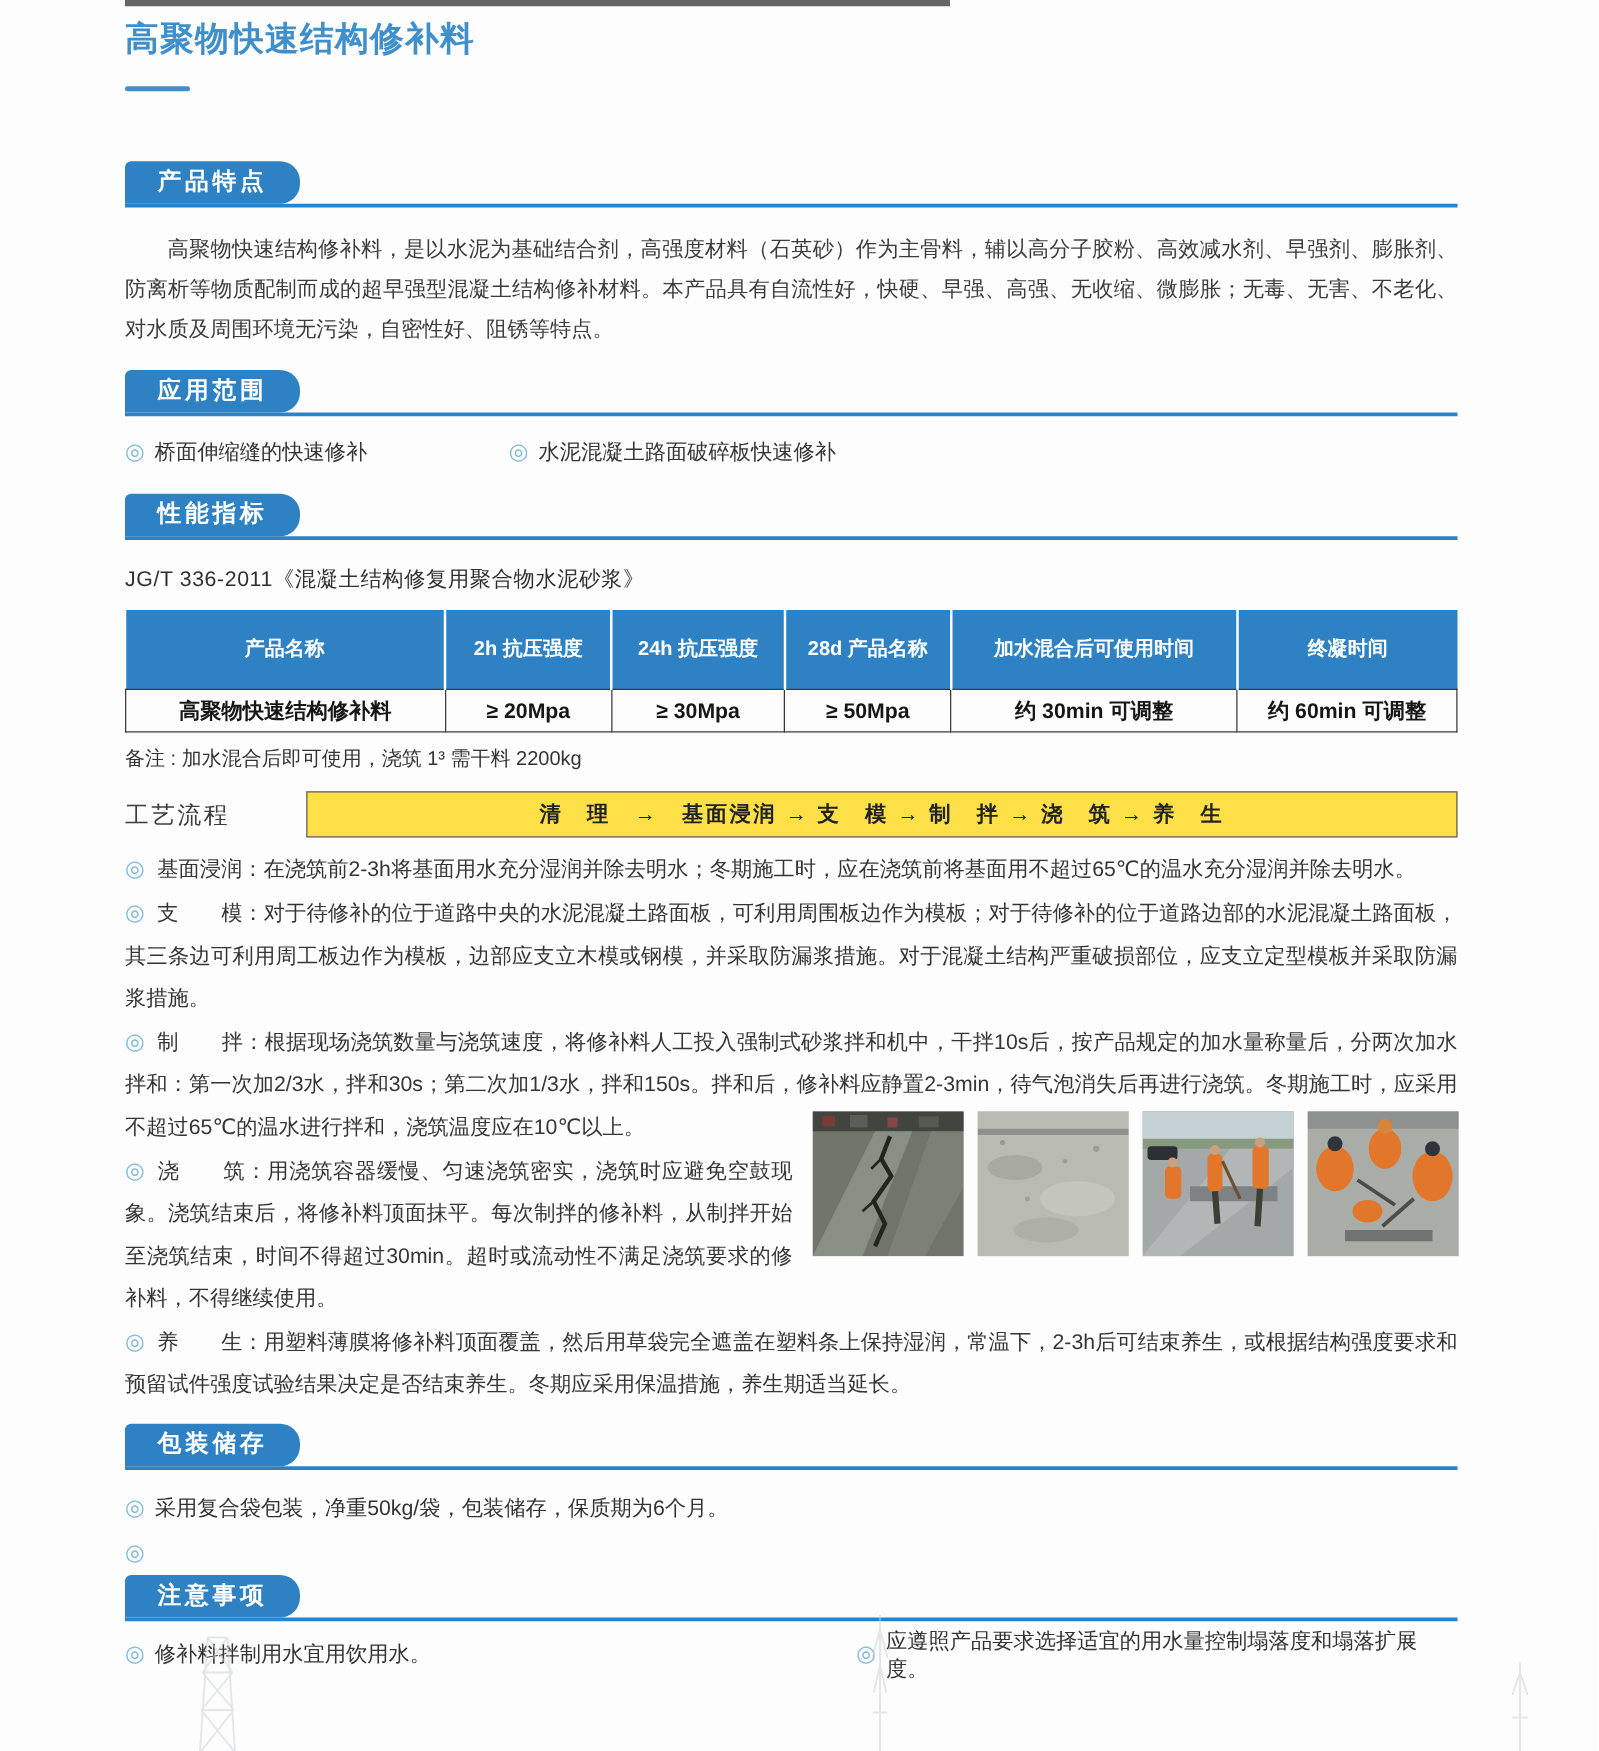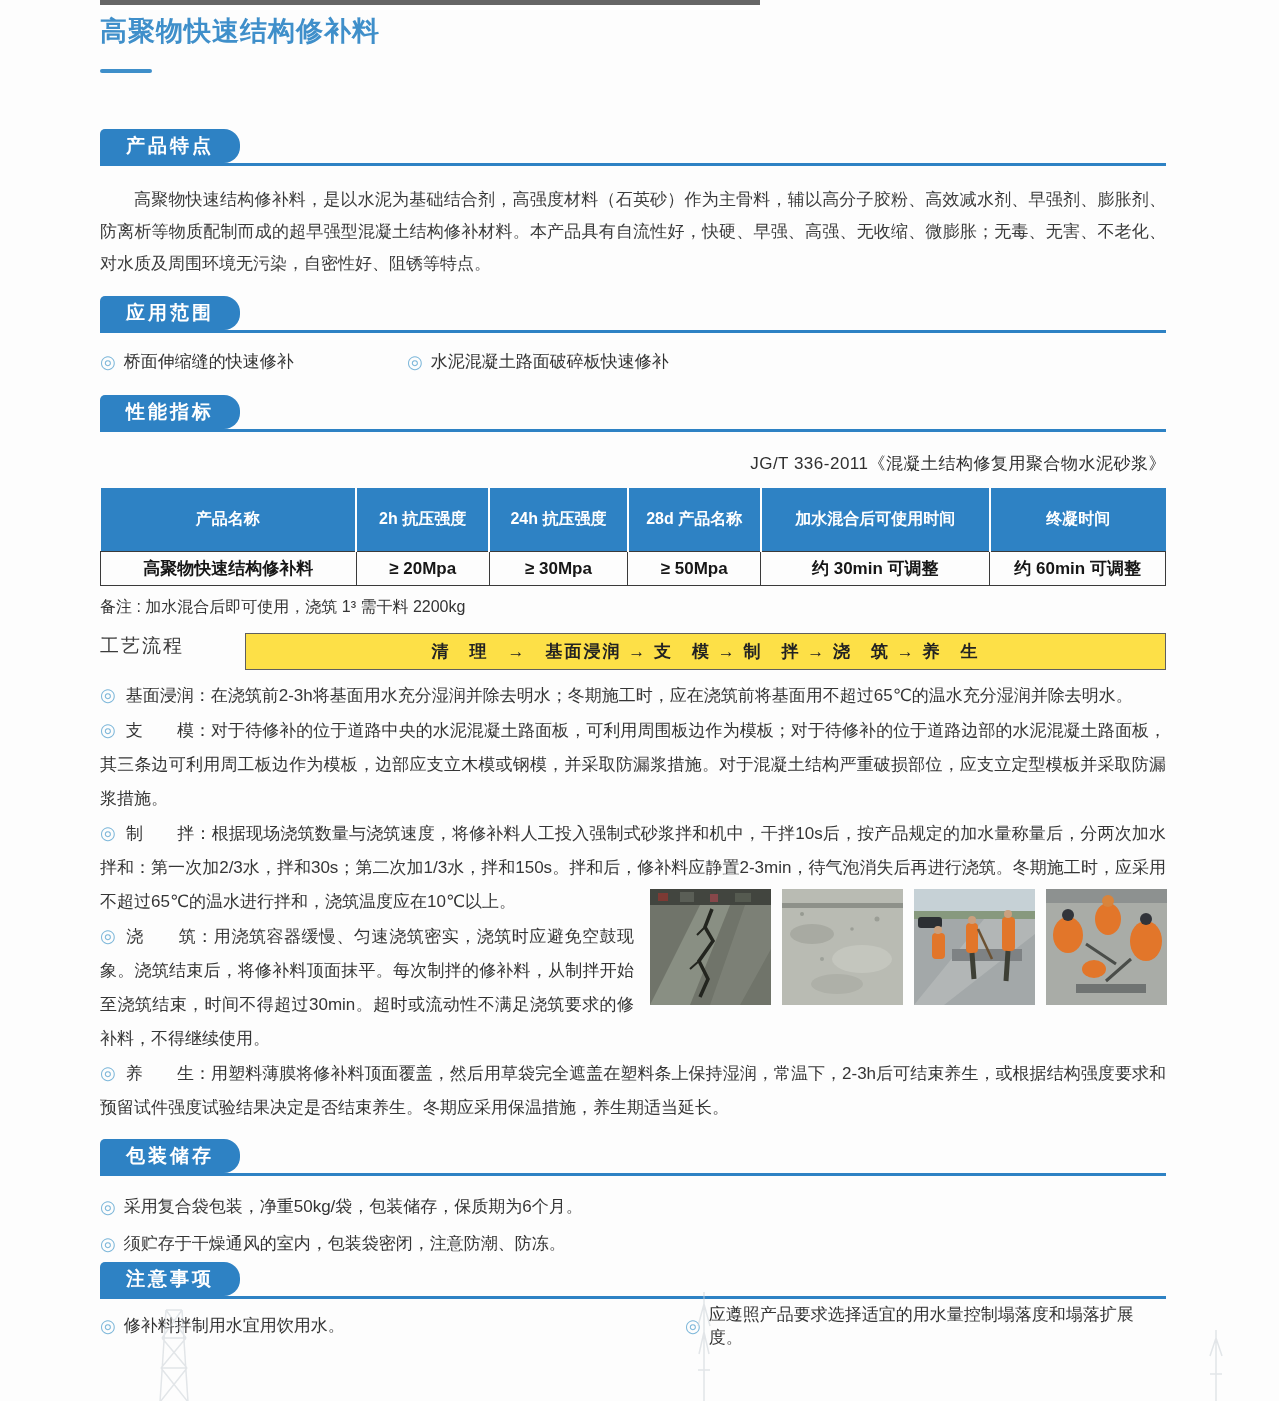--- a/index.html
+++ b/index.html
@@ -24,33 +24,33 @@
   .m-con  { margin-top:28px; }
   .m-pack { margin-top:14px; }
   .m-note { }
 
   .app-items { margin-top:17px; display:flex; font-size:17px; color:#333; }
   .app-item { display:flex; align-items:center; }
   .app-item.first { width:307px; }
 
   .blt { color:var(--bullet,#7fb8da); font-size:18px; margin-right:8px; flex:none; line-height:inherit; }
 
-  .std-line { margin-top:20px; text-align:right; font-size:17px; color:#2f2f2f; letter-spacing:.5px; }
+  .std-line { margin-top:20px; text-align:left; font-size:17px; color:#2f2f2f; letter-spacing:.5px; }
 
   table.perf { margin-top:13px; width:100%; border-collapse:collapse; table-layout:fixed; }
   table.perf th { background:var(--accent,#2e82c4); color:#fff; font-size:16px; font-weight:bold; padding:21px 2px; border-left:2px solid #fff; }
   table.perf th:first-child { border-left:none; }
   table.perf th:nth-child(1){width:24%} table.perf th:nth-child(2){width:12.5%}
   table.perf th:nth-child(3){width:13%}  table.perf th:nth-child(4){width:12.5%}
   table.perf th:nth-child(5){width:21.5%} table.perf th:nth-child(6){width:16.5%}
   table.perf td { border:1px solid #3a3a3a; text-align:center; font-size:17px; font-weight:bold; color:#161616; padding:5px 2px; }
 
   .perf-note { margin-top:11px; font-size:16px; color:#333; }
 
-  .flow-row { margin-top:15px; display:flex; }
+  .flow-row { margin-top:15px; display:flex; align-items:center; }
   .flow-label { width:145px; font-size:19px; color:#3c3c3c; letter-spacing:2px; flex:none; }
   .flow-box { flex:1; border:1.5px solid #5f5f5f; text-align:center; font-size:17px; font-weight:bold; color:#222;
               letter-spacing:2px; padding:6px 0; background:#fde047; }
 
   .steps { margin-top:8px; font-size:17px; line-height:34px; text-align:justify; color:#353535; }
   .step { }
   .step .blt { margin-right:10px; }
   .photos { float:right; width:516px; height:118px; margin:-30px 0 10px 16px; display:flex; gap:11px; }
   .ph { width:121px; height:116px; overflow:hidden; background:#ccc; flex:none; }
   .ph svg { display:block; width:100%; height:100%; }
@@ -207,21 +207,20 @@
     <div class="sec-header m-pack">
       <span class="sec-tab">包装储存</span>
     </div>
     <div class="pk-items">
       <div class="pk-item">
           <span class="blt">◎</span>
           <span>采用复合袋包装，净重50kg/袋，包装储存，保质期为6个月。</span>
         </div>
       <div class="pk-item">
           <span class="blt">◎</span>
-          <span>须贮存于干燥通风的室内，包装袋密闭，注意防潮、防冻。</span>
         </div>
     </div>
 
     <div class="sec-header m-note">
       <span class="sec-tab">注意事项</span>
     </div>
     <div class="notes-grid">
       <div class="note-item r1">
           <span class="blt">◎</span>
           <span>修补料拌制用水宜用饮用水。</span>

